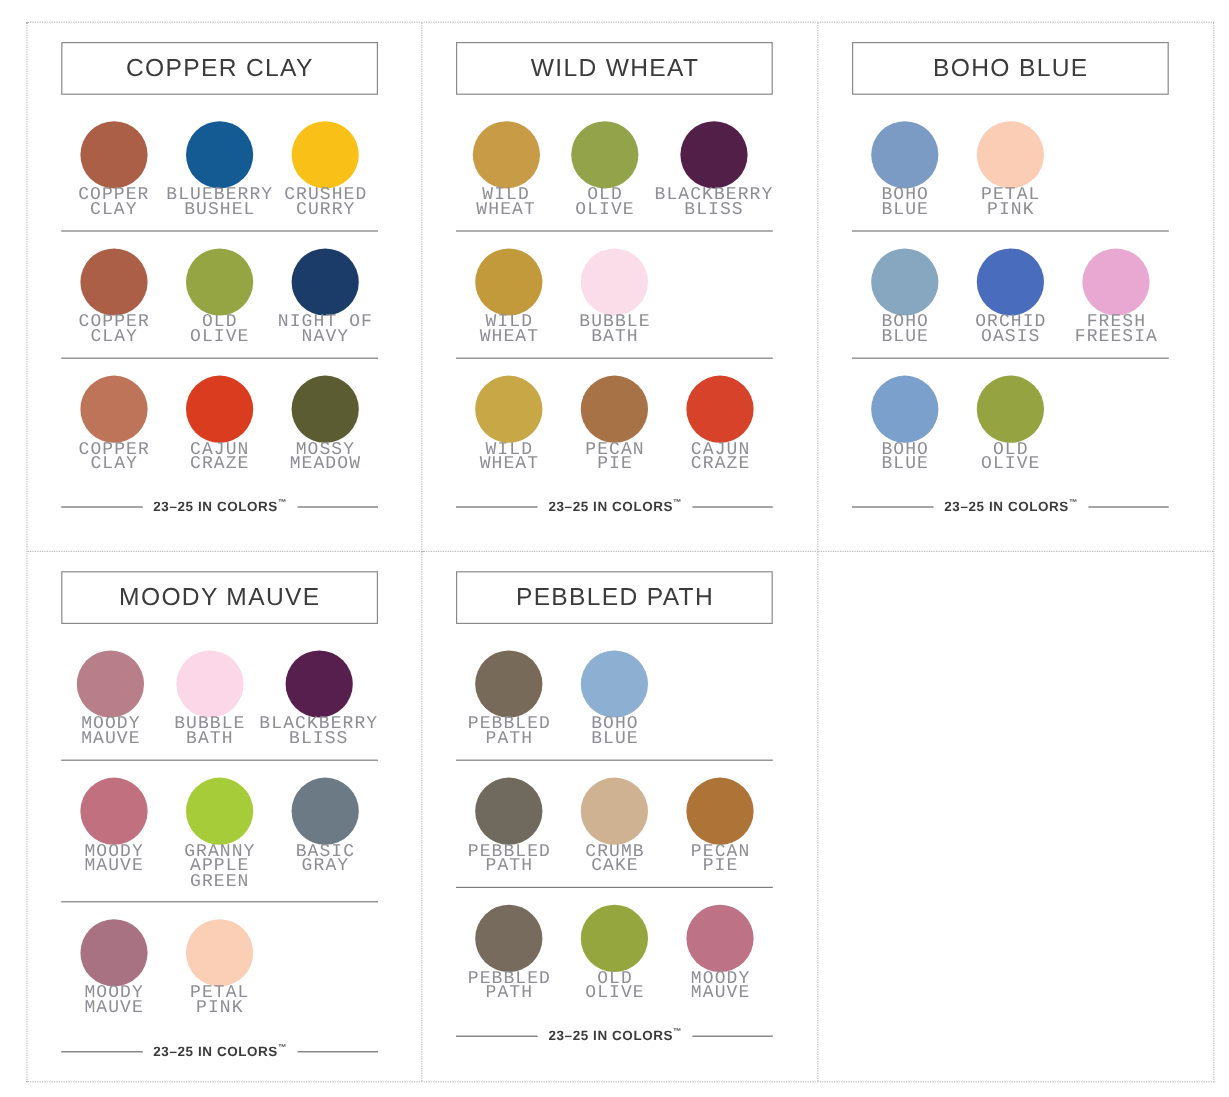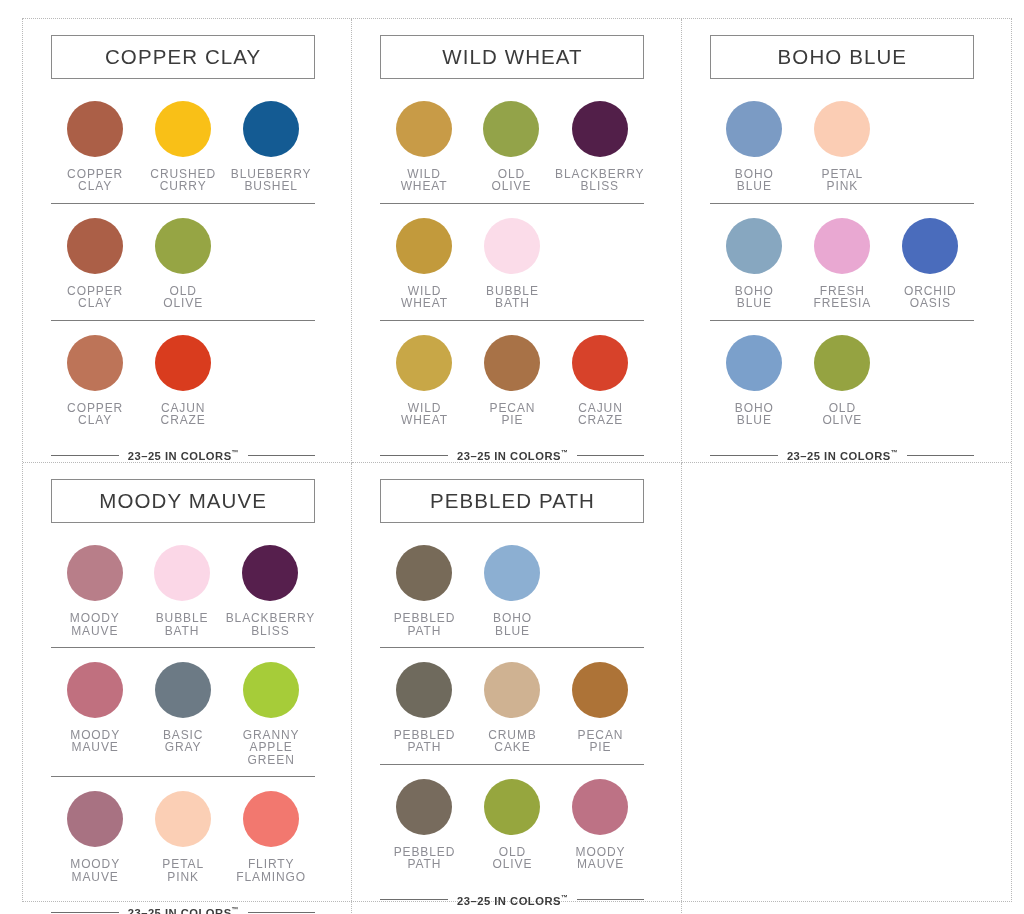--- a/index.html
+++ b/index.html
@@ -93,23 +93,22 @@
     align-items: center;
   }
 
   .dot {
     width: 56px;
     height: 56px;
     border-radius: 50%;
   }
 
   .swatch-label {
-    margin-top: 11px;
-    font-family: Liberation Sans, sans-serif;
-    font-size: 12px;
+    font-family: Liberation Mono, monospace;
+    font-size: 15px;
     line-height: 12.4px;
     letter-spacing: 0.9px;
     color: #8d8d94;
     text-align: center;
     text-transform: uppercase;
     white-space: pre-line;
   }
 
   .card-footer {
     width: 264px;
@@ -149,52 +148,62 @@
           <span class="card-title">COPPER CLAY</span>
         </div>
         <div class="rows">
           <div class="swatch-row">
             <div class="swatch">
               <div class="dot" style="background: rgb(171, 95, 71);"></div>
               <div class="swatch-label">COPPER
 CLAY</div>
             </div>
             <div class="swatch">
+              <div class="dot" style="background: rgb(20, 91, 147);"></div>
+              <div class="swatch-label">BLUEBERRY
+BUSHEL</div>
+            </div>
+            <div class="swatch">
               <div class="dot" style="background: rgb(249, 192, 23);"></div>
               <div class="swatch-label">CRUSHED
 CURRY</div>
             </div>
-            <div class="swatch">
-              <div class="dot" style="background: rgb(20, 91, 147);"></div>
-              <div class="swatch-label">BLUEBERRY
-BUSHEL</div>
-            </div>
           </div>
           <div class="swatch-row">
             <div class="swatch">
               <div class="dot" style="background: rgb(171, 95, 71);"></div>
               <div class="swatch-label">COPPER
 CLAY</div>
             </div>
             <div class="swatch">
               <div class="dot" style="background: rgb(150, 165, 68);"></div>
               <div class="swatch-label">OLD
 OLIVE</div>
             </div>
+            <div class="swatch">
+              <div class="dot" style="background: rgb(27, 60, 104);"></div>
+              <div class="swatch-label">NIGHT OF
+NAVY</div>
+            </div>
           </div>
           <div class="swatch-row last">
             <div class="swatch">
               <div class="dot" style="background: rgb(189, 116, 88);"></div>
               <div class="swatch-label">COPPER
 CLAY</div>
             </div>
             <div class="swatch">
               <div class="dot" style="background: rgb(217, 60, 30);"></div>
               <div class="swatch-label">CAJUN
 CRAZE</div>
+            </div>
+            <div class="swatch">
+              <div class="dot" style="background: rgb(91, 92, 50);"></div>
+              <div class="swatch-label">MOSSY
+MEADOW</div>
             </div>
           </div>
         </div>
         <div class="card-footer">
           <span class="footer-rule"></span>
           <span class="footer-text"><span>23–25 IN COLORS</span><sup>™</sup></span>
           <span class="footer-rule"></span>
         </div>
       </div>
     </div>
@@ -278,28 +287,28 @@
 PINK</div>
             </div>
           </div>
           <div class="swatch-row">
             <div class="swatch">
               <div class="dot" style="background: rgb(135, 167, 192);"></div>
               <div class="swatch-label">BOHO
 BLUE</div>
             </div>
             <div class="swatch">
+              <div class="dot" style="background: rgb(74, 108, 188);"></div>
+              <div class="swatch-label">ORCHID
+OASIS</div>
+            </div>
+            <div class="swatch">
               <div class="dot" style="background: rgb(233, 168, 210);"></div>
               <div class="swatch-label">FRESH
 FREESIA</div>
-            </div>
-            <div class="swatch">
-              <div class="dot" style="background: rgb(74, 108, 188);"></div>
-              <div class="swatch-label">ORCHID
-OASIS</div>
             </div>
           </div>
           <div class="swatch-row last">
             <div class="swatch">
               <div class="dot" style="background: rgb(123, 160, 203);"></div>
               <div class="swatch-label">BOHO
 BLUE</div>
             </div>
             <div class="swatch">
               <div class="dot" style="background: rgb(149, 163, 65);"></div>
@@ -339,45 +348,40 @@
 BLISS</div>
             </div>
           </div>
           <div class="swatch-row">
             <div class="swatch">
               <div class="dot" style="background: rgb(192, 112, 127);"></div>
               <div class="swatch-label">MOODY
 MAUVE</div>
             </div>
             <div class="swatch">
+              <div class="dot" style="background: rgb(166, 204, 57);"></div>
+              <div class="swatch-label">GRANNY APPLE
+GREEN</div>
+            </div>
+            <div class="swatch">
               <div class="dot" style="background: rgb(108, 122, 133);"></div>
               <div class="swatch-label">BASIC
 GRAY</div>
             </div>
-            <div class="swatch">
-              <div class="dot" style="background: rgb(166, 204, 57);"></div>
-              <div class="swatch-label">GRANNY APPLE
-GREEN</div>
-            </div>
           </div>
           <div class="swatch-row last">
             <div class="swatch">
               <div class="dot" style="background: rgb(168, 114, 130);"></div>
               <div class="swatch-label">MOODY
 MAUVE</div>
             </div>
             <div class="swatch">
               <div class="dot" style="background: rgb(251, 207, 181);"></div>
               <div class="swatch-label">PETAL
 PINK</div>
-            </div>
-            <div class="swatch">
-              <div class="dot" style="background: rgb(242, 120, 111);"></div>
-              <div class="swatch-label">FLIRTY
-FLAMINGO</div>
             </div>
           </div>
         </div>
         <div class="card-footer">
           <span class="footer-rule"></span>
           <span class="footer-text"><span>23–25 IN COLORS</span><sup>™</sup></span>
           <span class="footer-rule"></span>
         </div>
       </div>
     </div>

